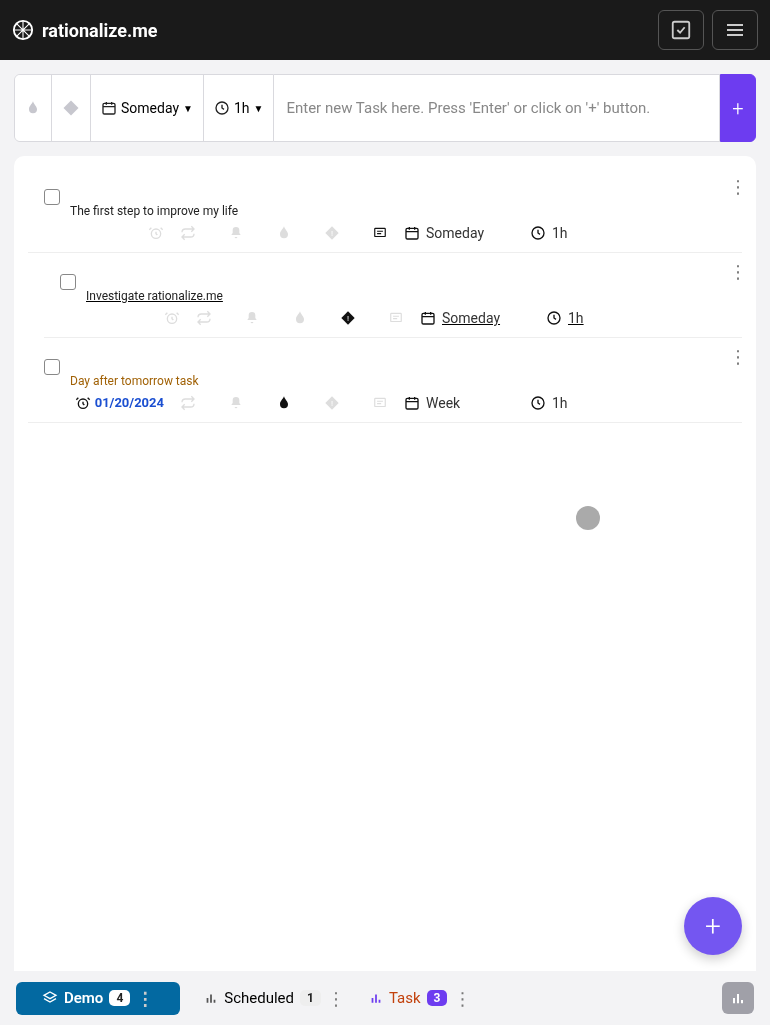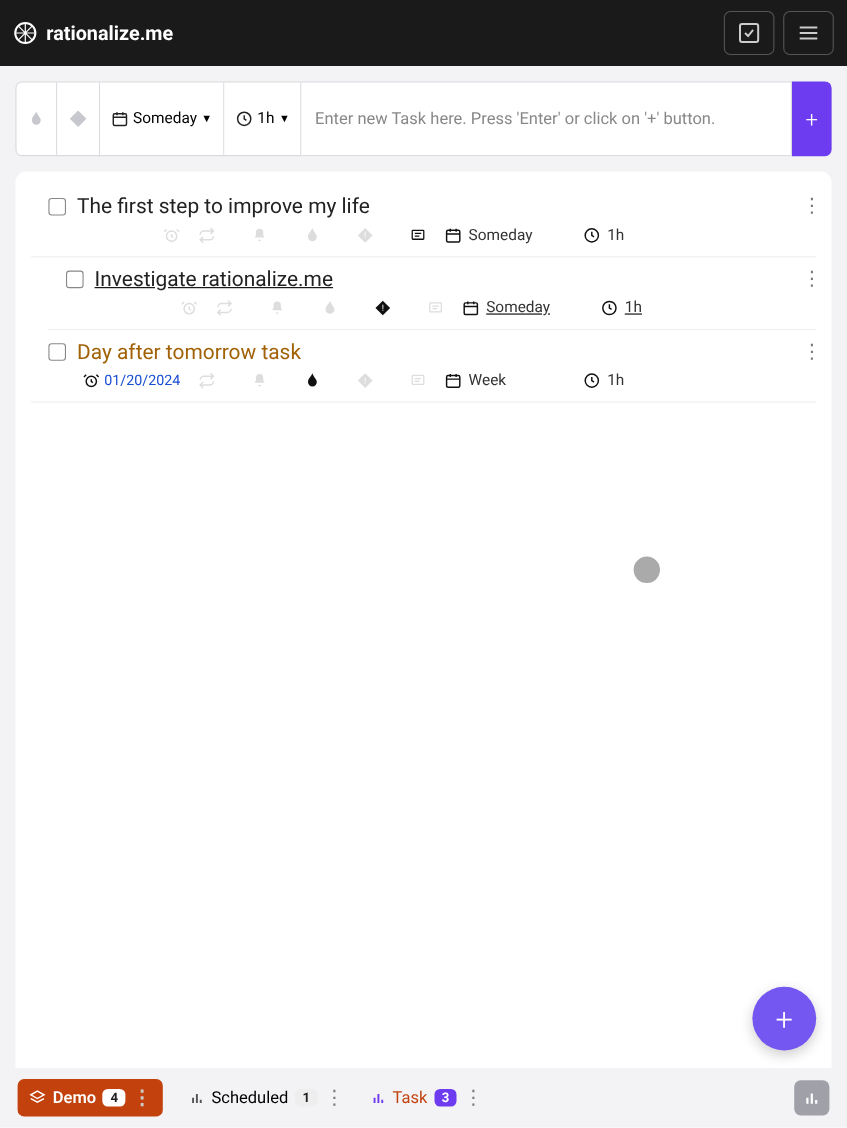--- a/index.html
+++ b/index.html
@@ -22,38 +22,38 @@
 .task-input { flex: 1; border: 1px solid #d9d9de; border-left: none; padding: 24px 12px; font-size: 15px; outline: none; }
 .task-input::placeholder { color: #888; }
 .add-btn { width: 36px; background: #6d3cf0; border: 1px solid #6d3cf0; border-radius: 0 6px 6px 0; color: #fff; font-size: 20px; font-weight: 300; cursor: pointer; display: flex; align-items: center; justify-content: center; }
 
 
 .panel { background: #fff; margin: 14px; border-radius: 10px; padding: 12px 0; min-height: 840px; position: relative; }
 .task-row { padding: 8px 16px 0; border-bottom: 1px solid #eee; margin: 0 14px; position: relative; }
 .task-row.indent { margin-left: 30px; text-decoration: underline; }
 .task-header { display: flex; align-items: center; gap: 10px; }
 .task-check { width: 16px; height: 16px; border: 1.5px solid #888; border-radius: 3px; cursor: pointer; flex-shrink: 0; }
-.task-title { font-size: 19px; color: #222; }
+.task-title { font-size: 12px; color: #222; margin-top: 28px; }
 .task-title.link { color: #a16207; }
 .task-menu { position: absolute; right: -4px; top: 8px; color: #777; cursor: pointer; font-size: 18px; letter-spacing: -1px; }
 .task-attrs { display: flex; align-items: center; gap: 0; padding: 6px 0 10px 0; }
 .attr-slot { width: 48px; display: flex; align-items: center; justify-content: center; color: #ddd; }
 .attr-slot.active { color: #111; }
-.attr-date { display: flex; align-items: flex-end; gap: 4px; font-size: 13px; color: #1b4fd1; }
+.attr-date { display: flex; align-items: flex-start; gap: 4px; font-size: 13px; color: #1b4fd1; font-weight: bold; }
 .attr-wide { display: flex; align-items: center; gap: 6px; font-size: 14px; color: #333; min-width: 96px; }
 .attr-wide .ic { color: #111; }
 .spacer-left { width: 120px; display: flex; justify-content: flex-end; align-items: center; gap: 4px; }
 
 
 .fab { position: absolute; right: 28px; bottom: 70px; width: 58px; height: 58px; border-radius: 50%; background: #7456f1; color: #fff; border: none; font-size: 28px; font-weight: 300; display: flex; align-items: center; justify-content: center; cursor: pointer; box-shadow: 0 4px 12px rgba(0,0,0,0.2); }
 
 
 .footer { position: absolute; bottom: 0; left: 0; right: 0; height: 54px; display: flex; align-items: center; padding: 0 16px; gap: 24px; background: #f3f3f5; }
 .footer-group { display: flex; align-items: center; gap: 6px; font-size: 15px; cursor: pointer; }
-.footer-group.dark { background: #c2410c; color: #fff; padding: 6px 10px; border-radius: 6px; font-weight: 600; }
+.footer-group.dark { background: #0369a1; color: #fff; padding: 6px 26px; border-radius: 6px; font-weight: 600; }
 .badge { background: #eee; color: #222; font-size: 12px; font-weight: 700; padding: 1px 7px; border-radius: 5px; }
 .badge.purple { background: #6d3cf0; color: #fff; }
 .badge.white { background: #fff; color: #222; }
 .footer-group .label-purple { color: #c2410c; }
 .footer-dots { color: #777; font-size: 18px; }
 .footer-right { margin-left: auto; }
 .chart-btn { width: 32px; height: 32px; background: #a0a0a8; border-radius: 6px; display: flex; align-items: center; justify-content: center; cursor: pointer; }
 
 .grey-dot { position: absolute; left: 562px; top: 350px; width: 24px; height: 24px; background: #aaa; border-radius: 50%; }
 

